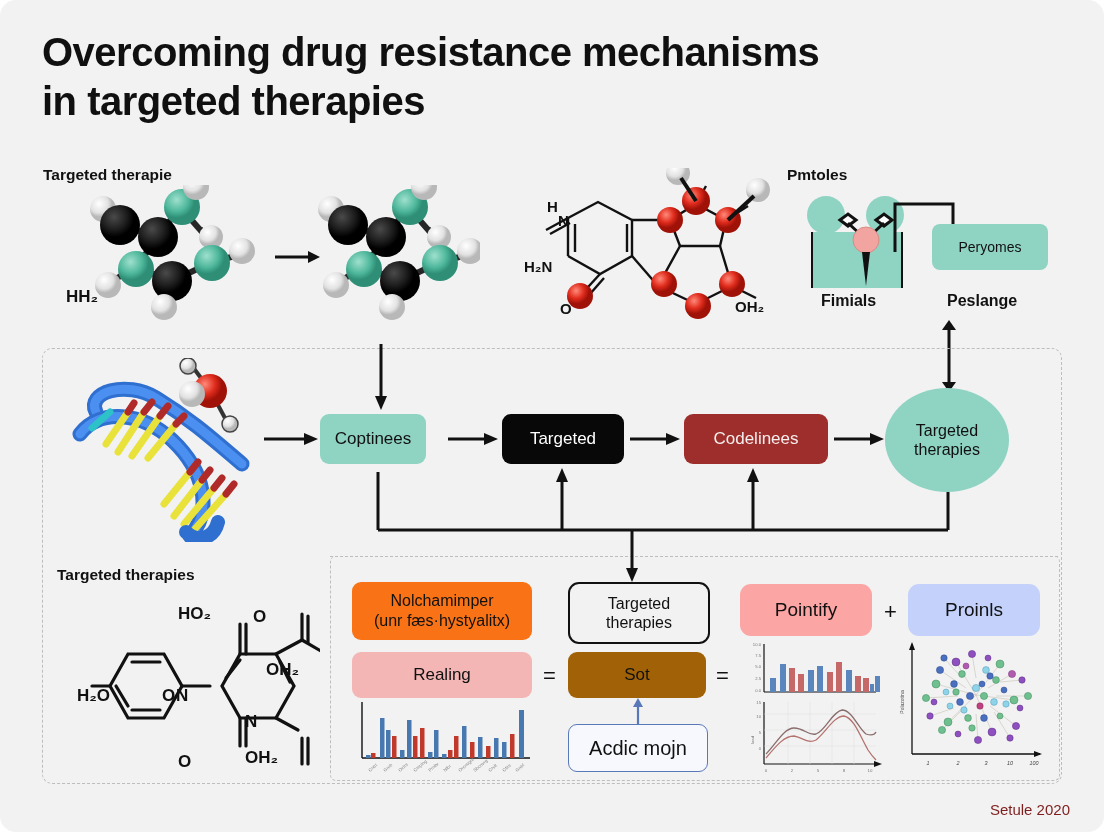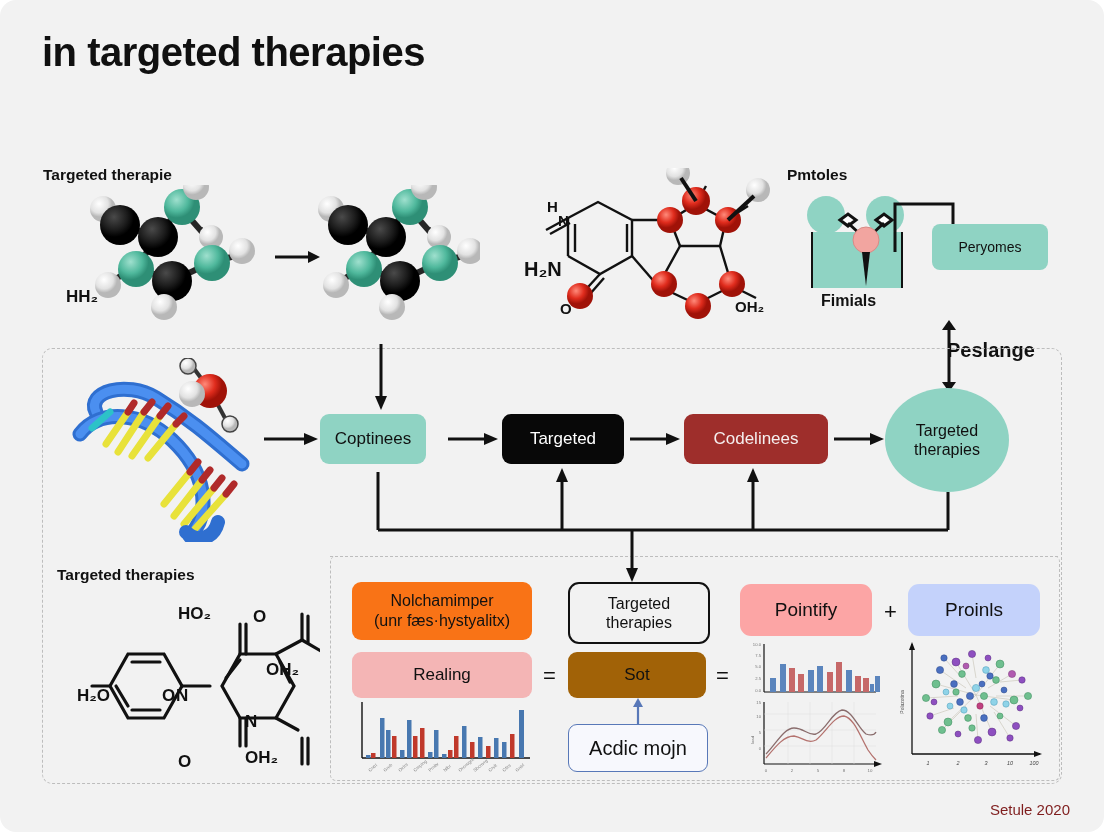--- a/index.html
+++ b/index.html
@@ -126,20 +126,21 @@
 
   
   .chemlab{font-size:17px;font-weight:600;color:#111;}
 </style>
 </head>
 <body>
 
 <div id="canvas">
 
   <div class="abs" id="title">
+    <div>Overcoming drug resistance mechanisms</div>
     <div>in targeted therapies</div>
   </div>
 
   <div class="abs caption" style="left:43px;top:166px;">Targeted therapie</div>
   <div class="abs caption" style="left:787px;top:166px;">Pmtoles</div>
   <div class="abs caption" style="left:57px;top:566px;">Targeted therapies</div>
 
   <svg class="abs" style="left:60px;top:185px;" width="420" height="150" viewBox="0 0 420 150">
     <defs>
       <radialGradient id="gW" cx="35%" cy="30%">
@@ -267,21 +268,21 @@
     </g>
     <g>
       <circle cx="158" cy="5" r="12" fill="url(#gW)"></circle>
       <circle cx="238" cy="22" r="12" fill="url(#gW)"></circle>
       <line x1="176" y1="33" x2="161" y2="10" stroke="#111" stroke-width="4"></line>
       <line x1="208" y1="52" x2="234" y2="28" stroke="#111" stroke-width="4"></line>
     </g>
   </svg>
   <div class="abs chemlab" style="left:547px;top:198px;font-size:15px;">H</div>
   <div class="abs chemlab" style="left:558px;top:212px;font-size:15px;">N</div>
-  <div class="abs chemlab" style="left:524px;top:258px;font-size:20px;text-align:right;">H₂N</div>
+  <div class="abs chemlab" style="left:524px;top:258px;font-size:15px;text-align:right;">H₂N</div>
   <div class="abs chemlab" style="left:560px;top:300px;font-size:15px;">O</div>
   <div class="abs chemlab" style="left:735px;top:298px;font-size:15px;">OH₂</div>
 
   <div class="abs" id="well"></div>
   <div class="abs tipcirc" style="left:807px;top:196px;width:38px;height:38px;"></div>
   <div class="abs tipcirc" style="left:866px;top:196px;width:38px;height:38px;"></div>
   <svg class="abs" style="left:800px;top:190px;" width="130" height="110" viewBox="0 0 130 110">
     <g stroke="#111" stroke-width="3" fill="#fff">
       <polygon points="40,30 48,24 56,30 48,36"></polygon>
       <polygon points="76,30 84,24 92,30 84,36"></polygon>
@@ -291,21 +292,21 @@
     <circle cx="66" cy="50" r="13" fill="#f2a5a0" stroke="#d88b86" stroke-width="1"></circle>
     <polygon points="62,62 70,62 66,96" fill="#111"></polygon>
   </svg>
   <div class="abs caption" style="left:821px;top:292px;font-size:16px;">Fimials</div>
 
   <svg class="abs" style="left:893px;top:196px;" width="90" height="56" viewBox="0 0 90 56">
     <polyline points="2,56 2,8 60,8 60,36" fill="none" stroke="#111" stroke-width="3"></polyline>
     <polygon points="53,34 67,34 60,48" fill="#111"></polygon>
   </svg>
   <div class="abs fbox" id="peryomes">Peryomes</div>
-  <div class="abs caption" style="left:947px;top:292px;font-size:20px;margin-top:47px;">Peslange</div>
+  <div class="abs caption" style="left:947px;top:292px;font-size:16px;">Peslange</div>
 
   <svg class="abs" style="left:938px;top:320px;" width="22" height="72" viewBox="0 0 22 72">
     <line x1="11" y1="8" x2="11" y2="64" stroke="#111" stroke-width="3"></line>
     <polygon points="4,10 18,10 11,0" fill="#111"></polygon>
     <polygon points="4,62 18,62 11,72" fill="#111"></polygon>
   </svg>
 
   <div class="abs" id="outer-dash"></div>
   <div class="abs" id="inner-dash"></div>
   <div class="abs" id="inner-dash-top"></div>

